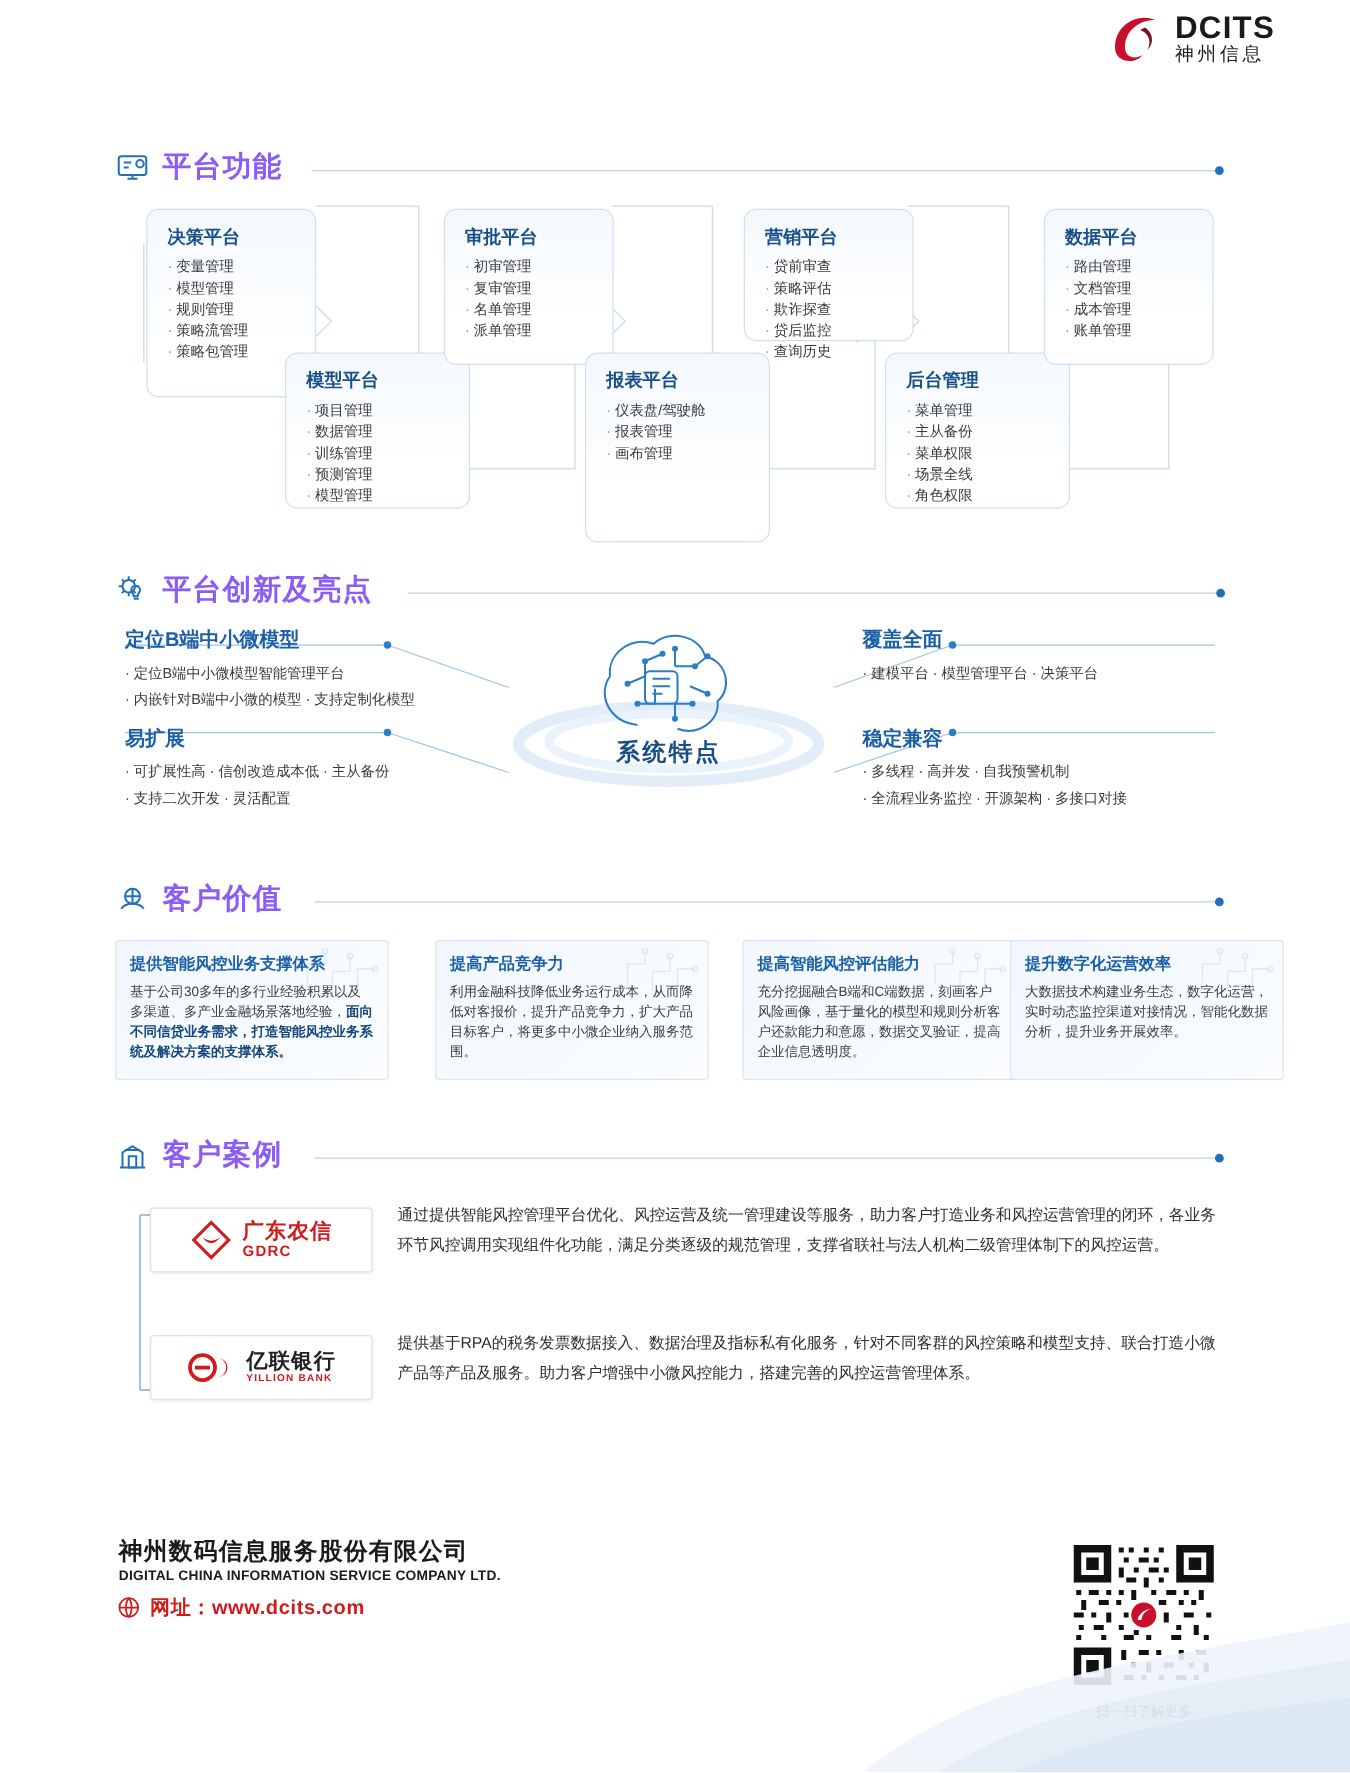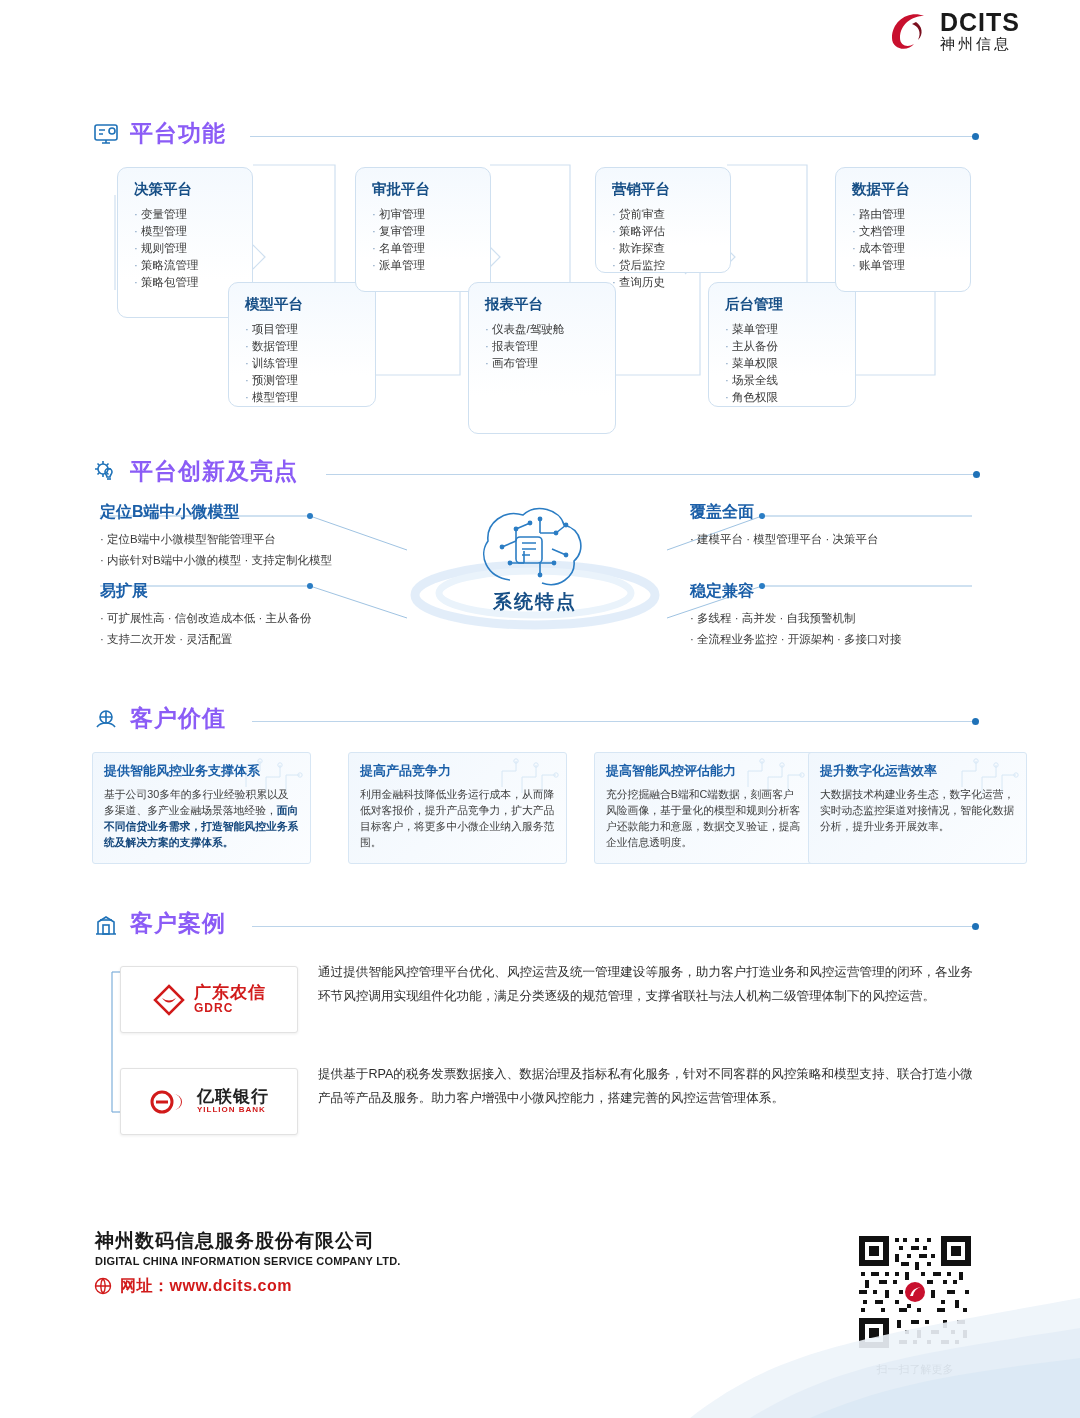--- a/index.html
+++ b/index.html
@@ -97,21 +97,21 @@
   }
   .cv .cvb { font-size:10.8px; line-height:16px; color:#3c3c3c; }
   .cv .cvb b { font-weight:bold; color:#14477c; }
   .cv .deco {
     position:absolute; right:6px; top:4px; width:62px; height:40px;
     opacity:.35;
   }
 
   
   .case-logo {
-    position:absolute; width:178px; height:67px;
+    position:absolute; width:178px; height:52px;
     border:1px solid #e2e2e2; border-radius:3px; background:#fff;
     display:flex; align-items:center; justify-content:center; gap:8px;
     box-shadow:0 1px 3px rgba(0,0,0,.07);
   }
   .case-text {
     position:absolute; font-size:12.6px; line-height:24px; color:#2e2e2e;
     width:655px;
   }
   .case-brace { position:absolute; }
 

